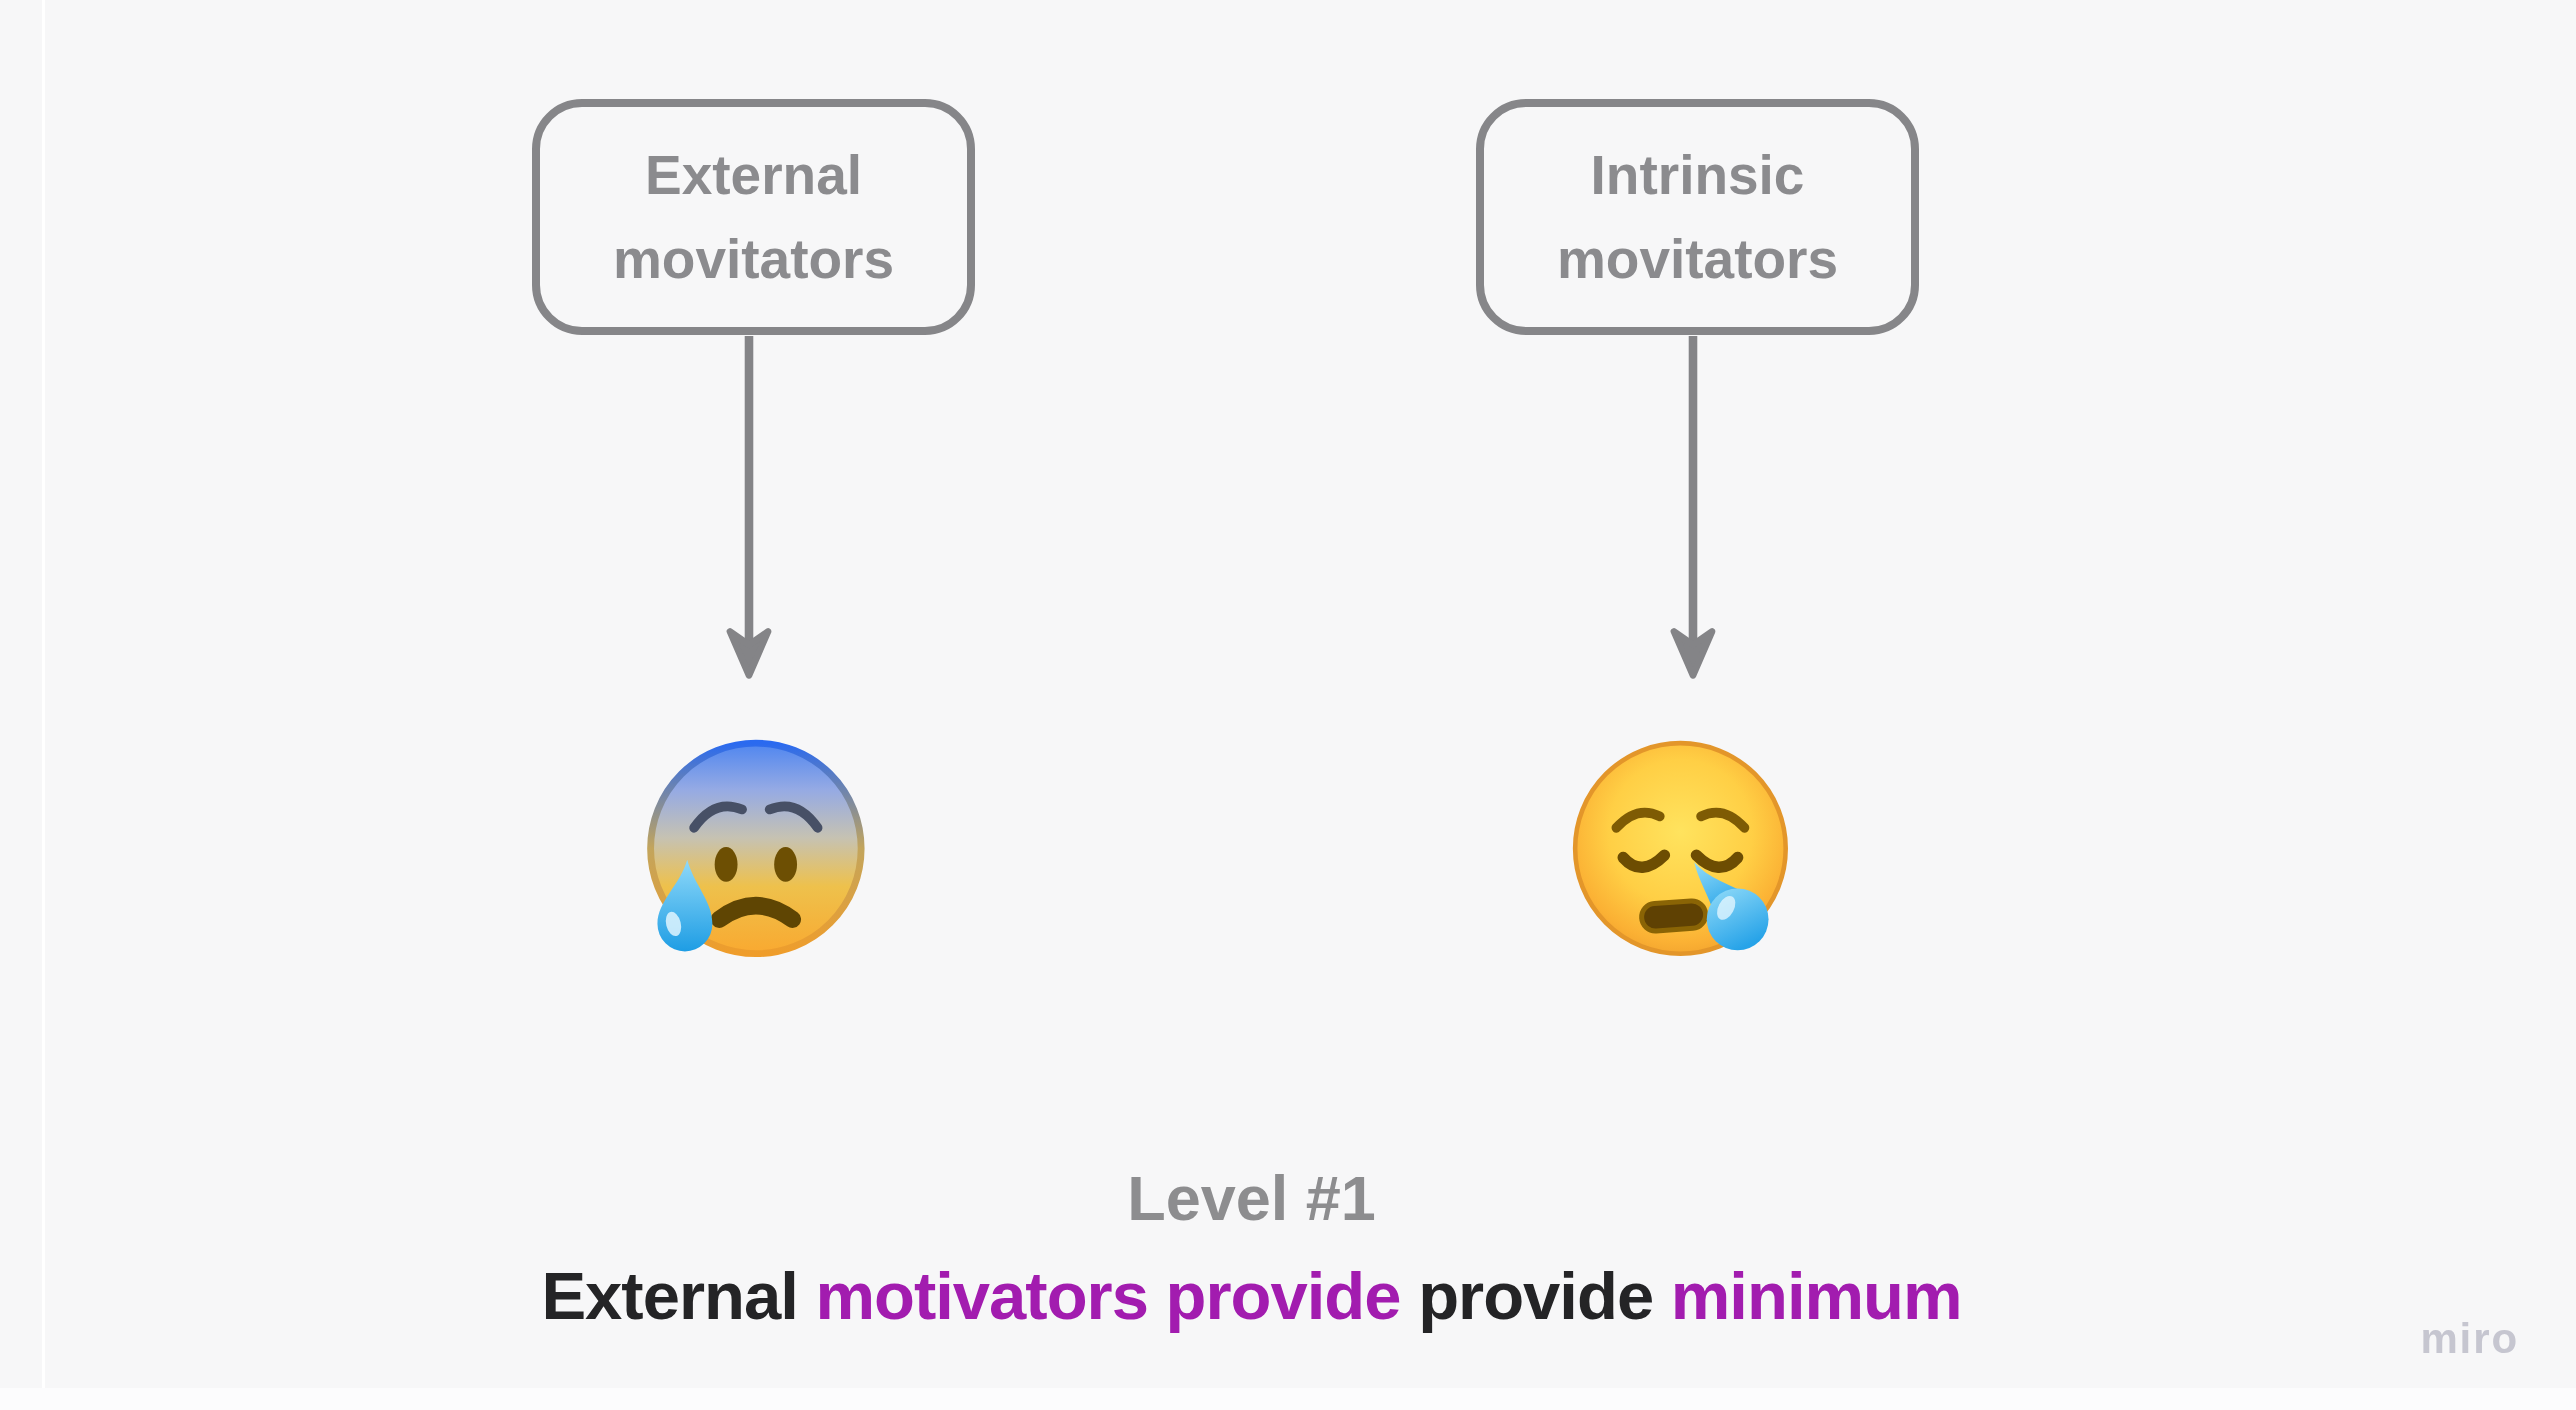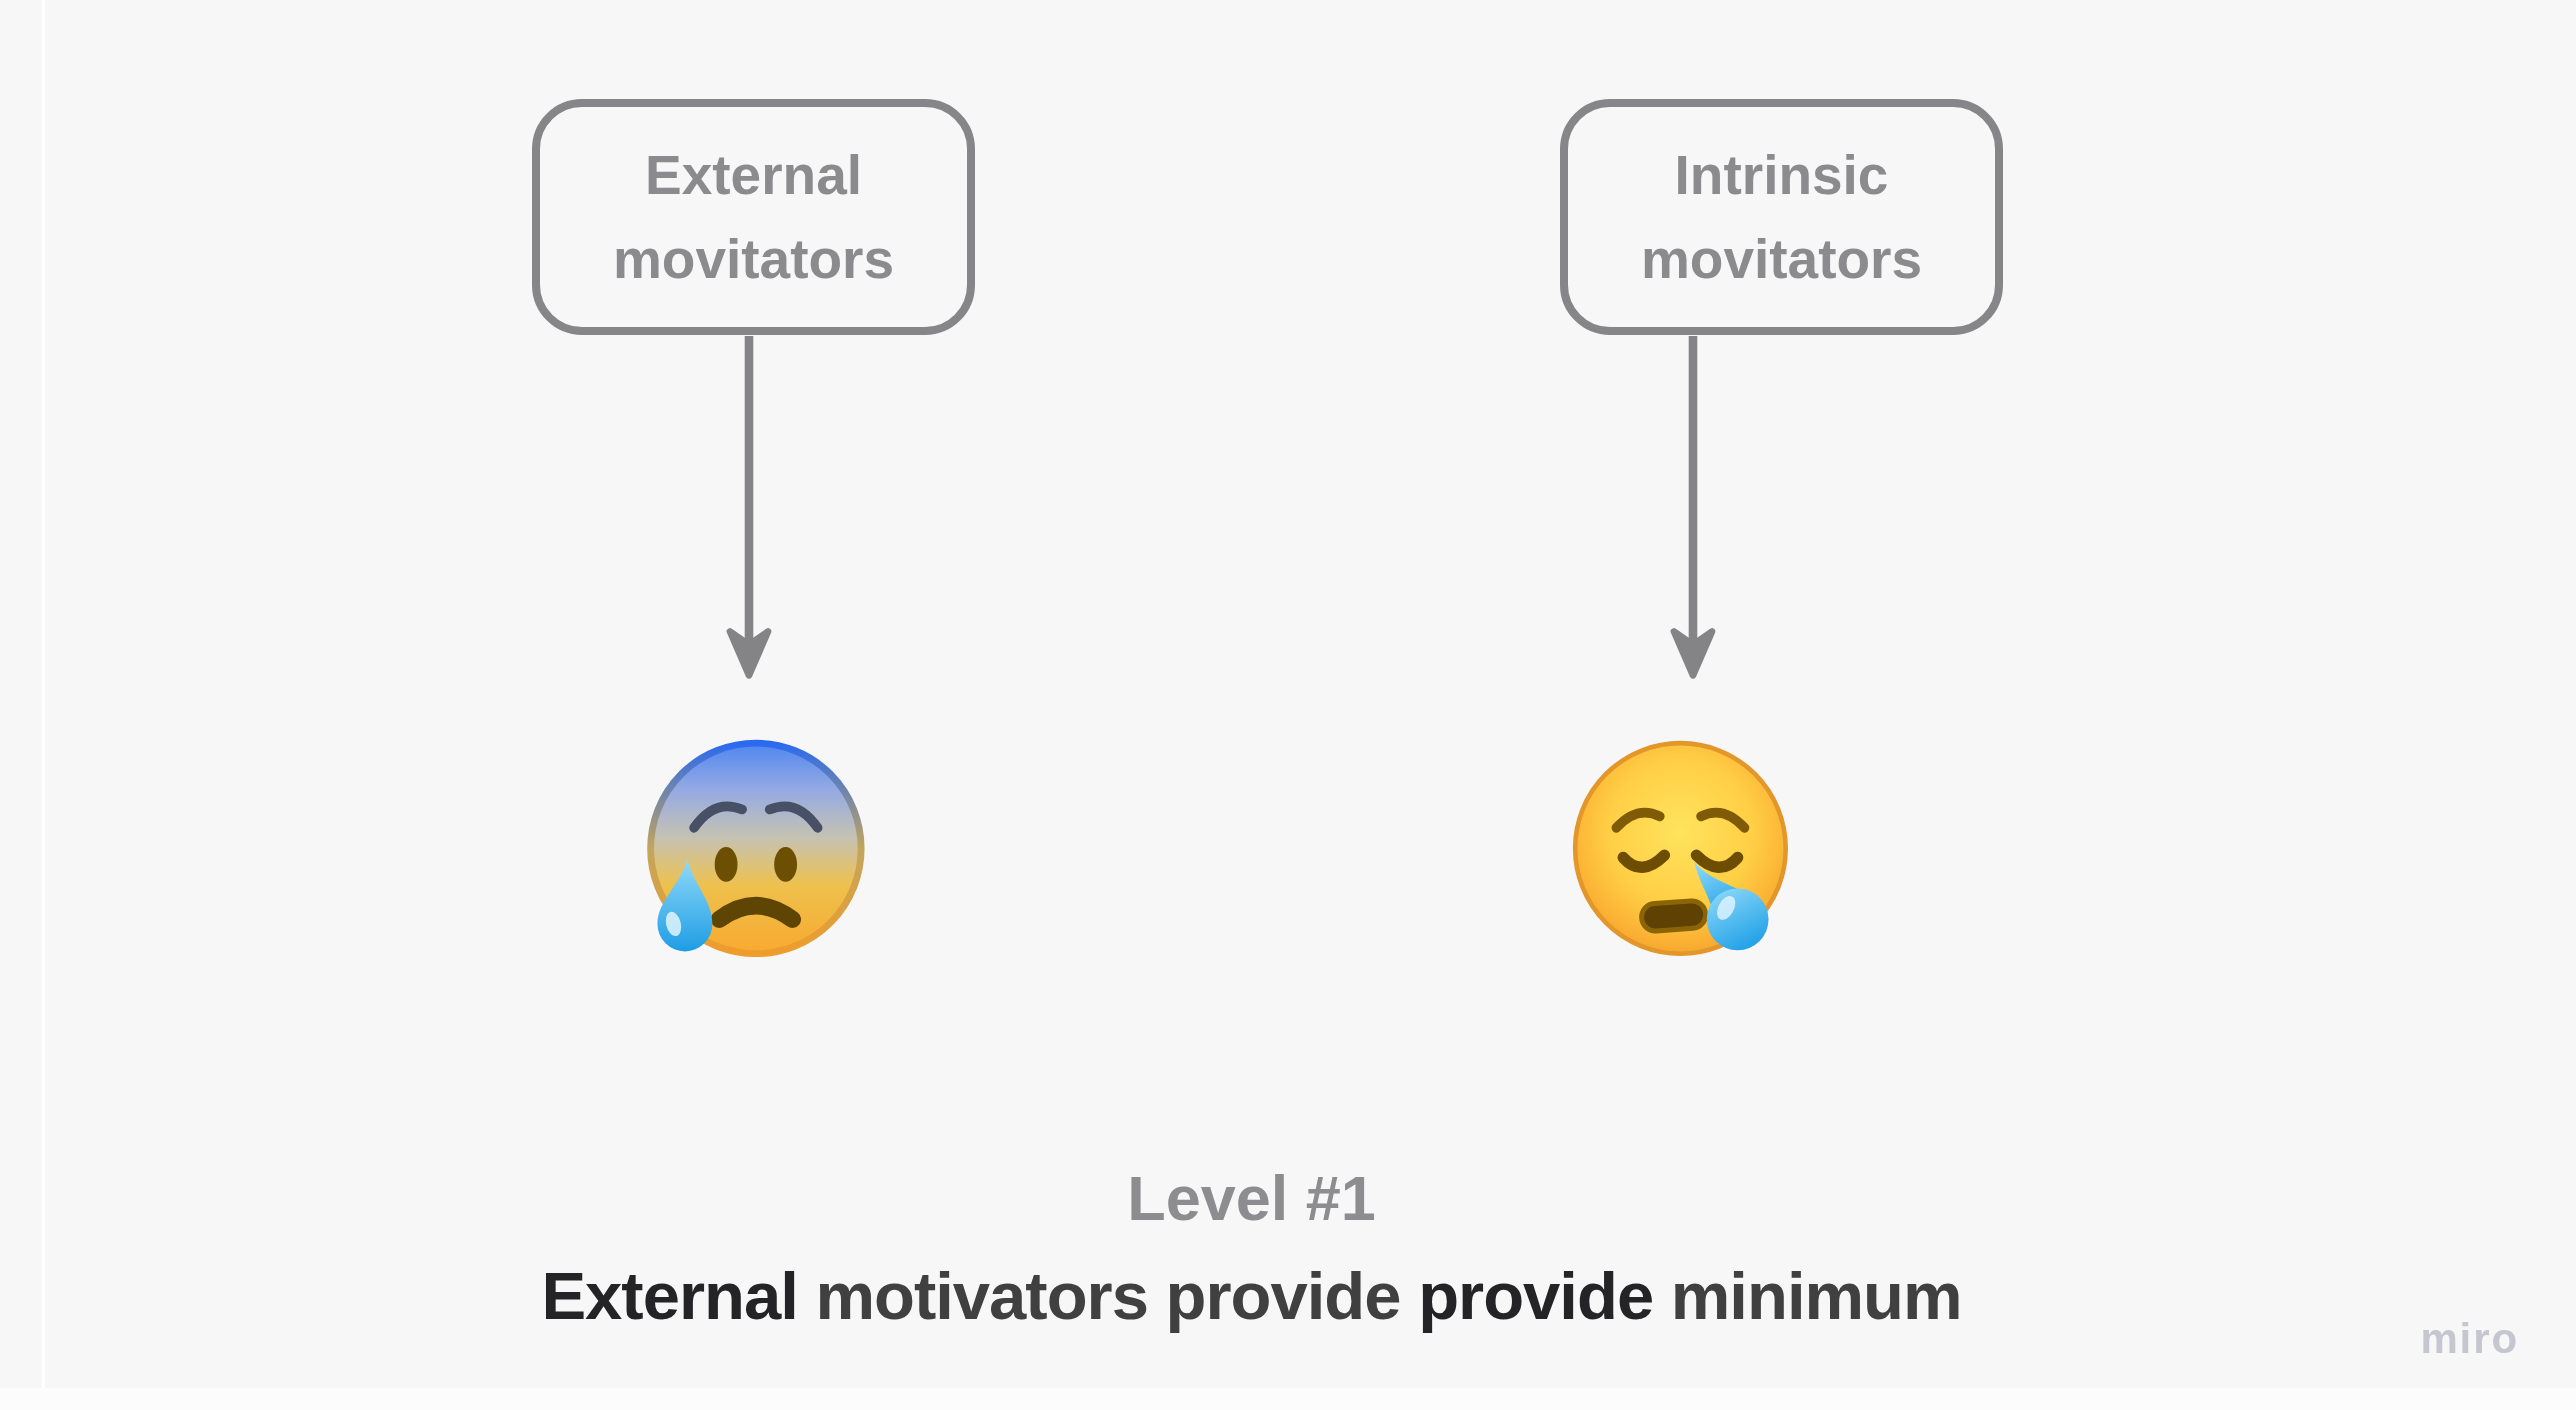--- a/index.html
+++ b/index.html
@@ -33,21 +33,21 @@
     width: 443px; height: 236px;
     box-sizing: border-box;
     border: 8.6px solid #868689;
     border-radius: 50px;
     background: #f7f7f8;
     display: flex;
     align-items: center;
     justify-content: center;
   }
   .shape-box.left  { left: 532px; }
-  .shape-box.right { left: 1560px; }
+  .shape-box.right { left: 1476px; }
 
   .shape-box .label {
     font-size: 55px;
     font-weight: bold;
     line-height: 84px;
     color: #8b8b8e;
     text-align: center;
     white-space: pre-line;
   }
 
@@ -77,21 +77,21 @@
   }
   .caption .line1 {
     font-size: 63px;
     color: #8d8d8f;
   }
   .caption .line2 {
     font-size: 67px;
     letter-spacing: -1px;
   }
   .caption .tone-dark { color: #242426; }
-  .caption .tone-gray { color: #404040; }
+  .caption .tone-gray { color: #a21caf; }
 
   .watermark {
     position: absolute;
     right: 57px; bottom: 48px;
     font-size: 42px;
     font-weight: 600;
     letter-spacing: 1.9px;
     color: #c6c6d0;
     margin-left: 32px;
   }

